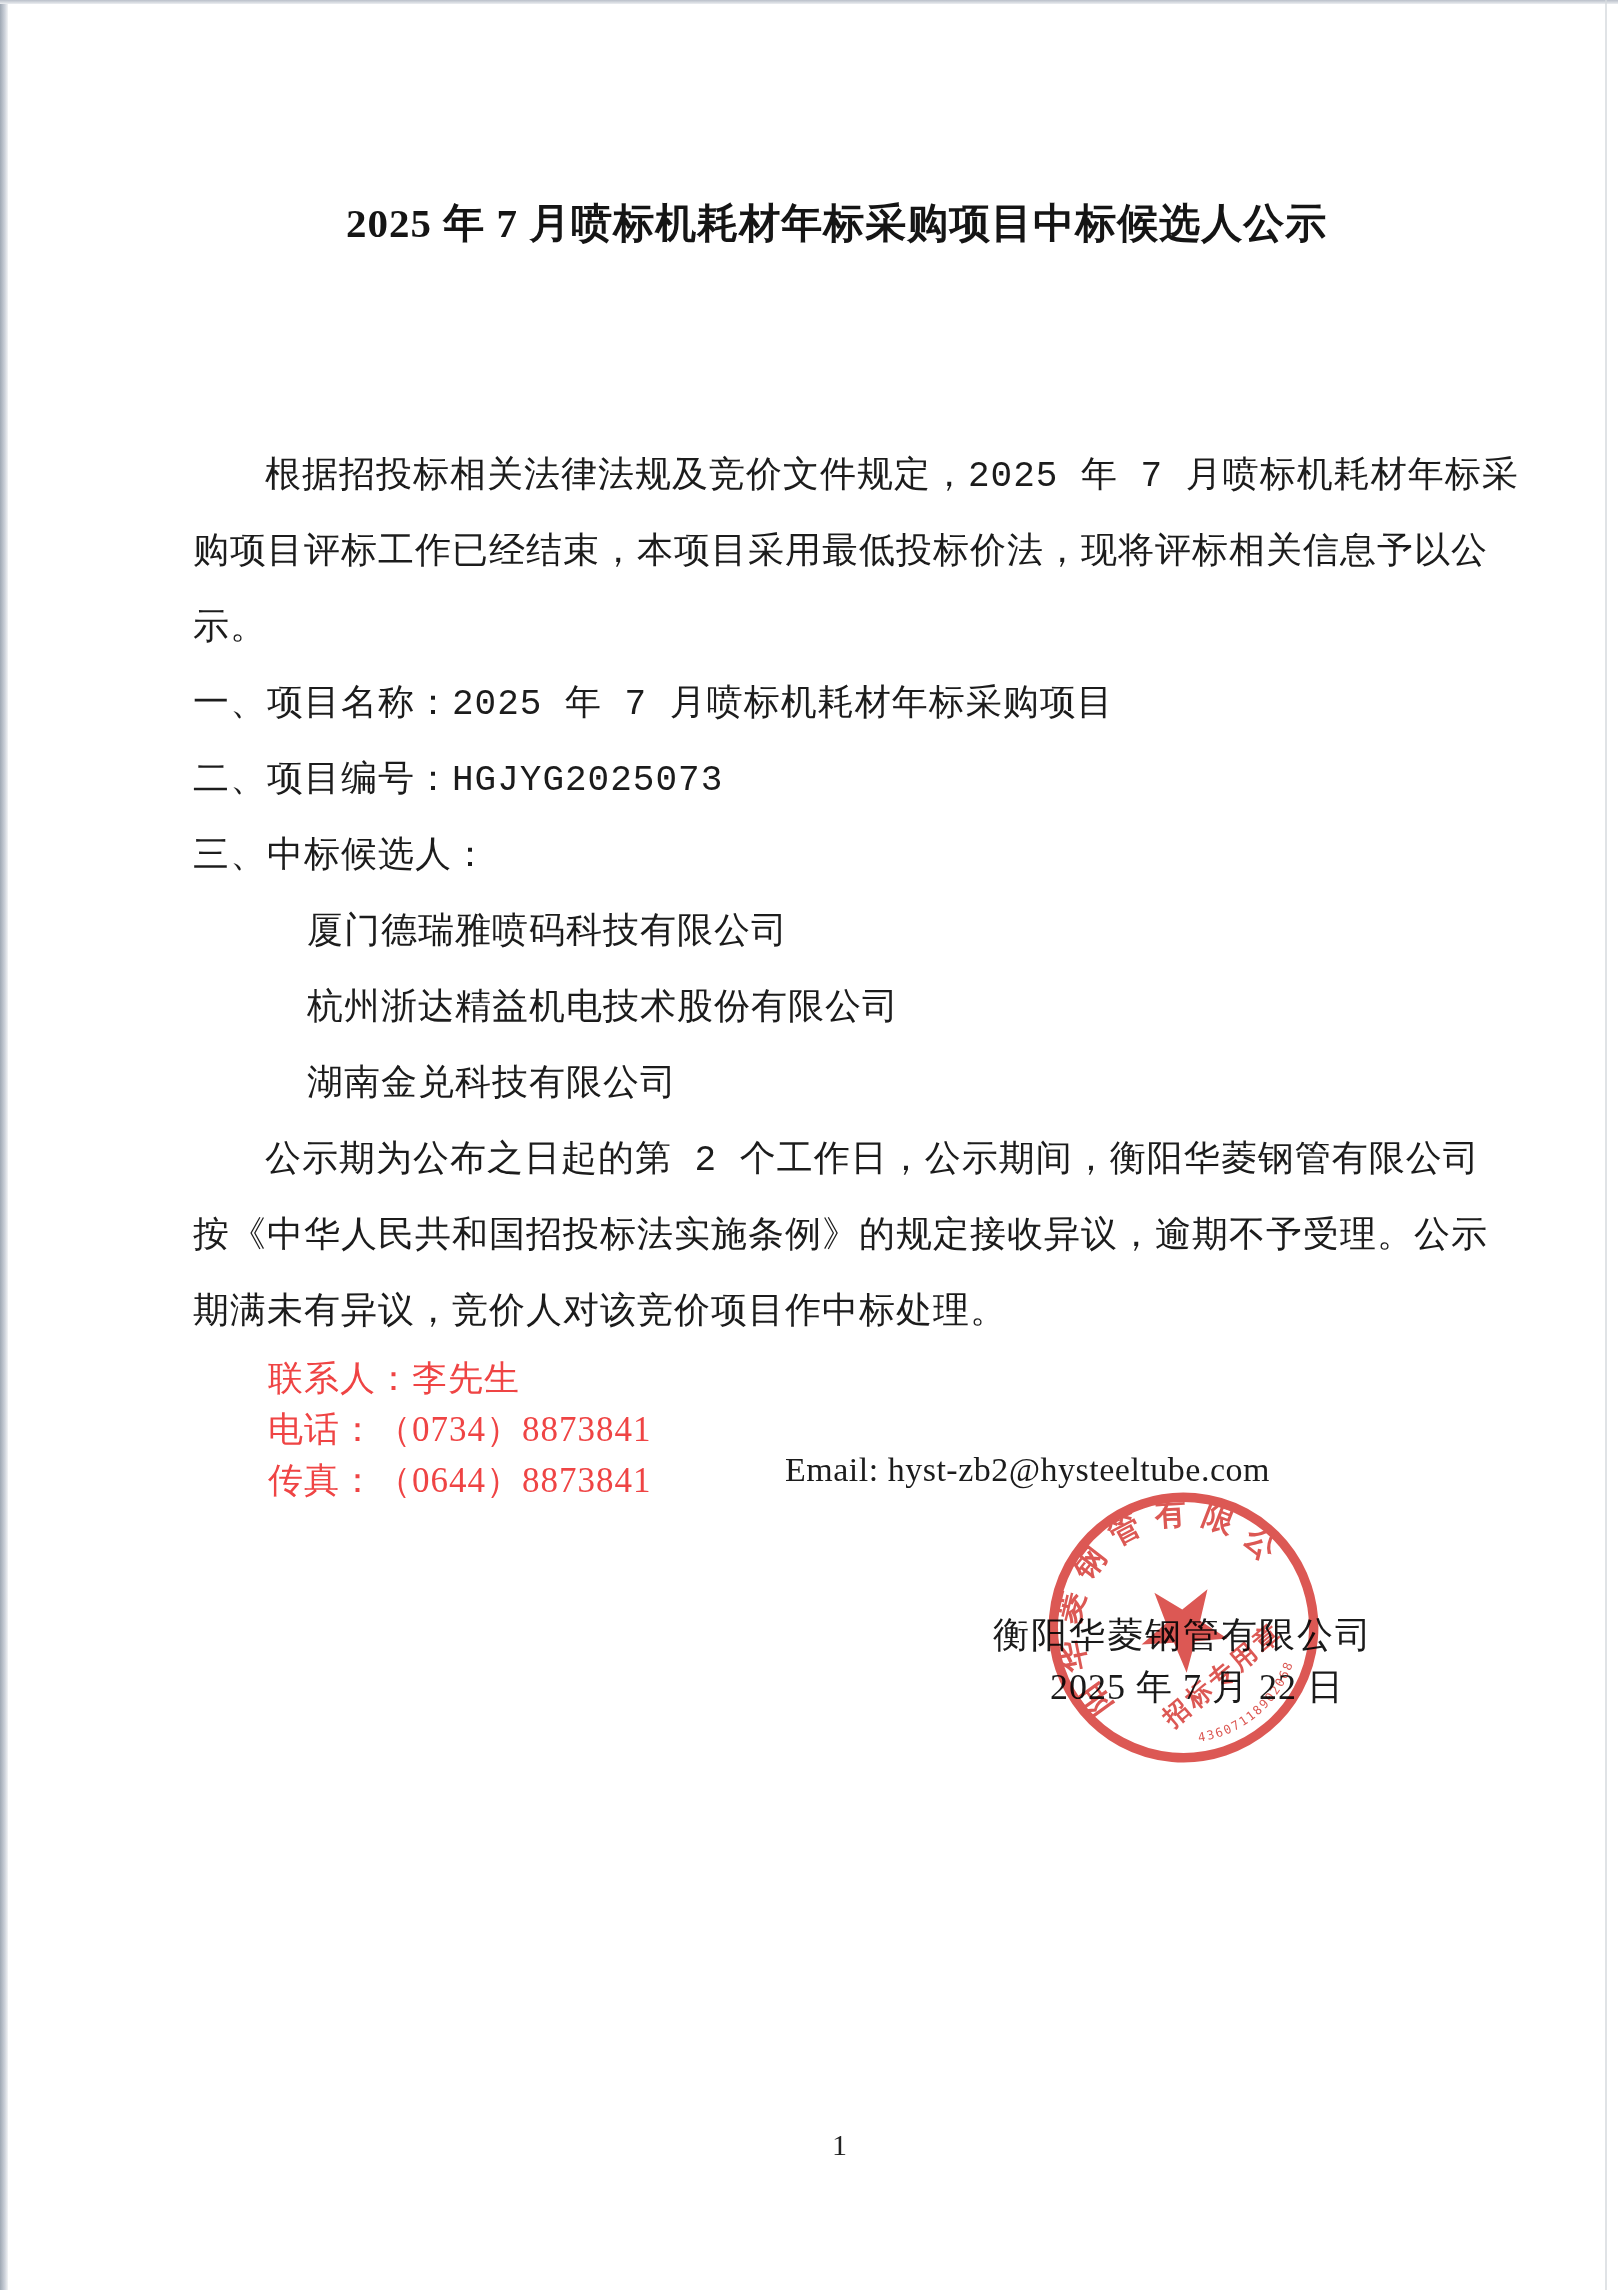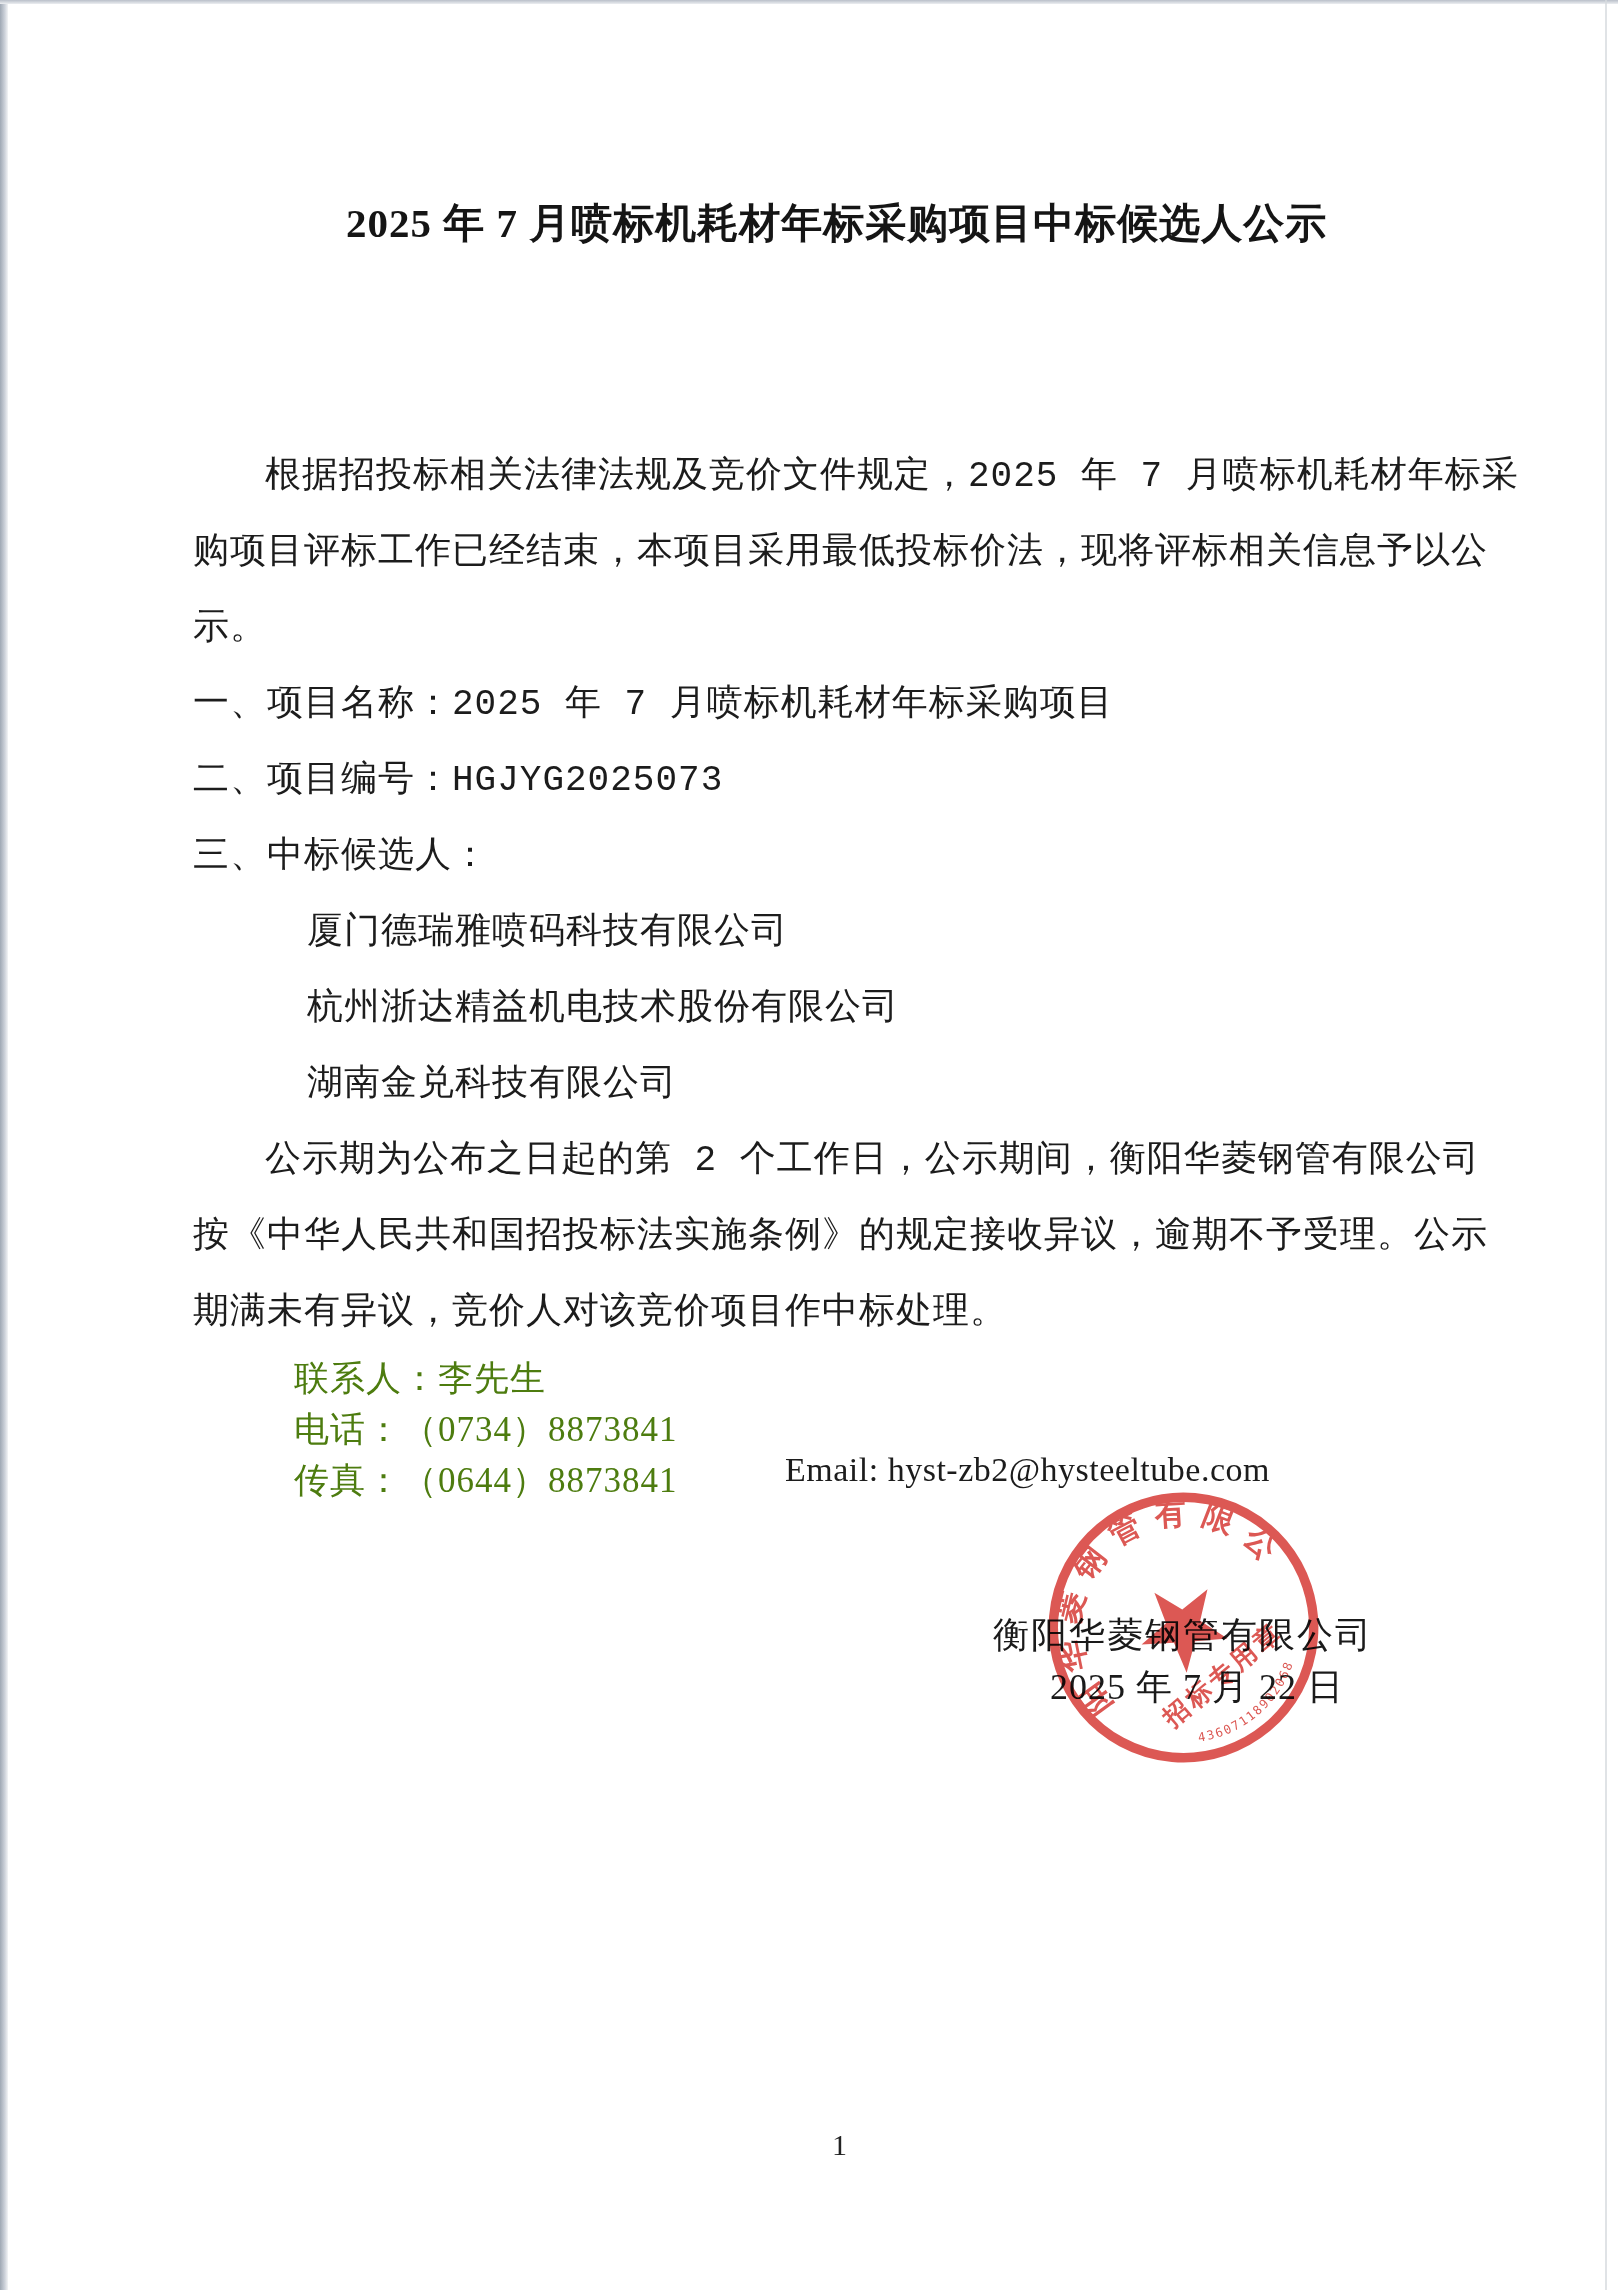--- a/index.html
+++ b/index.html
@@ -25,21 +25,21 @@
   }
   .body-block{
     position:absolute;left:193px;top:439px;width:1303px;
     font-size:36px;color:#1c1c1c;
   }
   .body-line{height:76px;line-height:76px;white-space:nowrap;letter-spacing:1px;font-family:Liberation Mono, monospace;}
   .indent-2{padding-left:72px;}
   .indent-3{padding-left:114px;}
   .contact-block{
     position:absolute;left:268px;top:1353px;width:683px;
-    font-size:35px;color:#4d7c0f;margin-left:26px;
+    font-size:35px;color:#ef4444;
   }
   .contact-line{height:51px;line-height:51px;white-space:nowrap;letter-spacing:1px;}
   .email-line{
     position:absolute;left:785px;top:1444px;height:51px;line-height:51px;
     font-size:34px;letter-spacing:0.5px;white-space:nowrap;color:#1c1c1c;
   }
   .signature-company{
     position:absolute;left:993px;top:1610px;height:51px;line-height:51px;
     font-size:36px;letter-spacing:2px;white-space:nowrap;color:#1a1a1a;z-index:2;
   }

